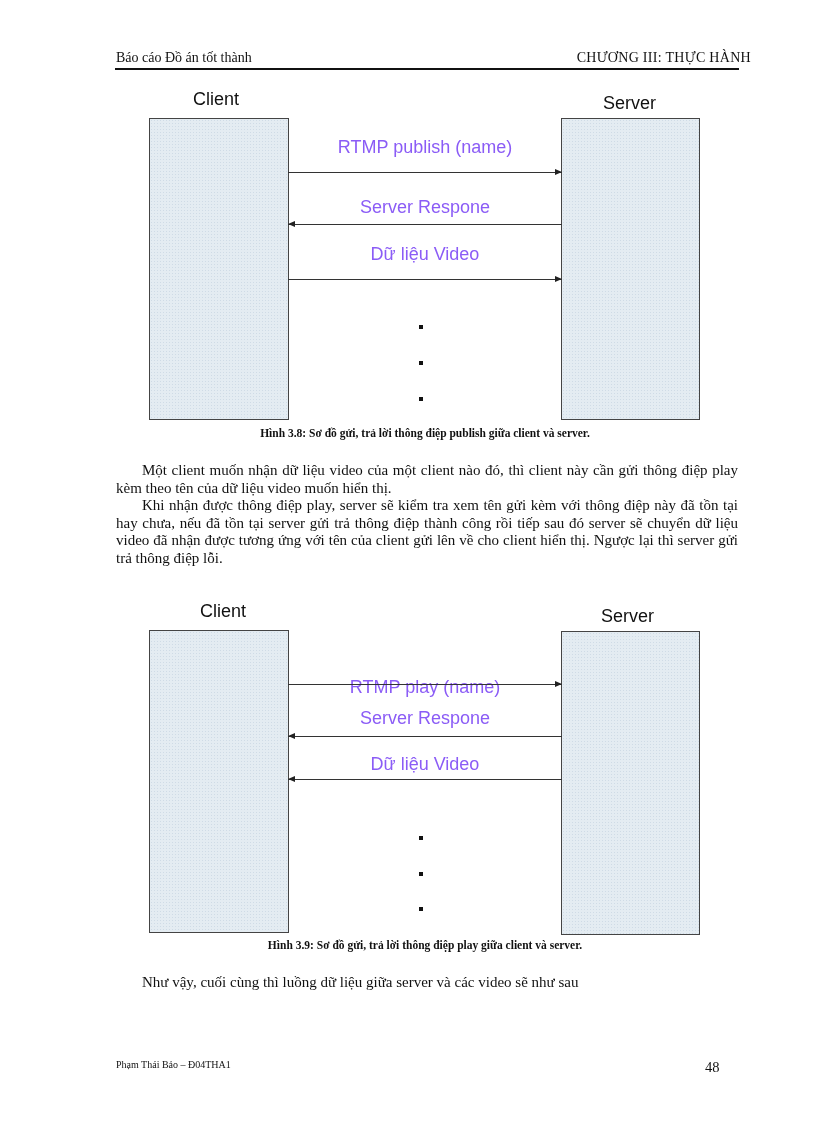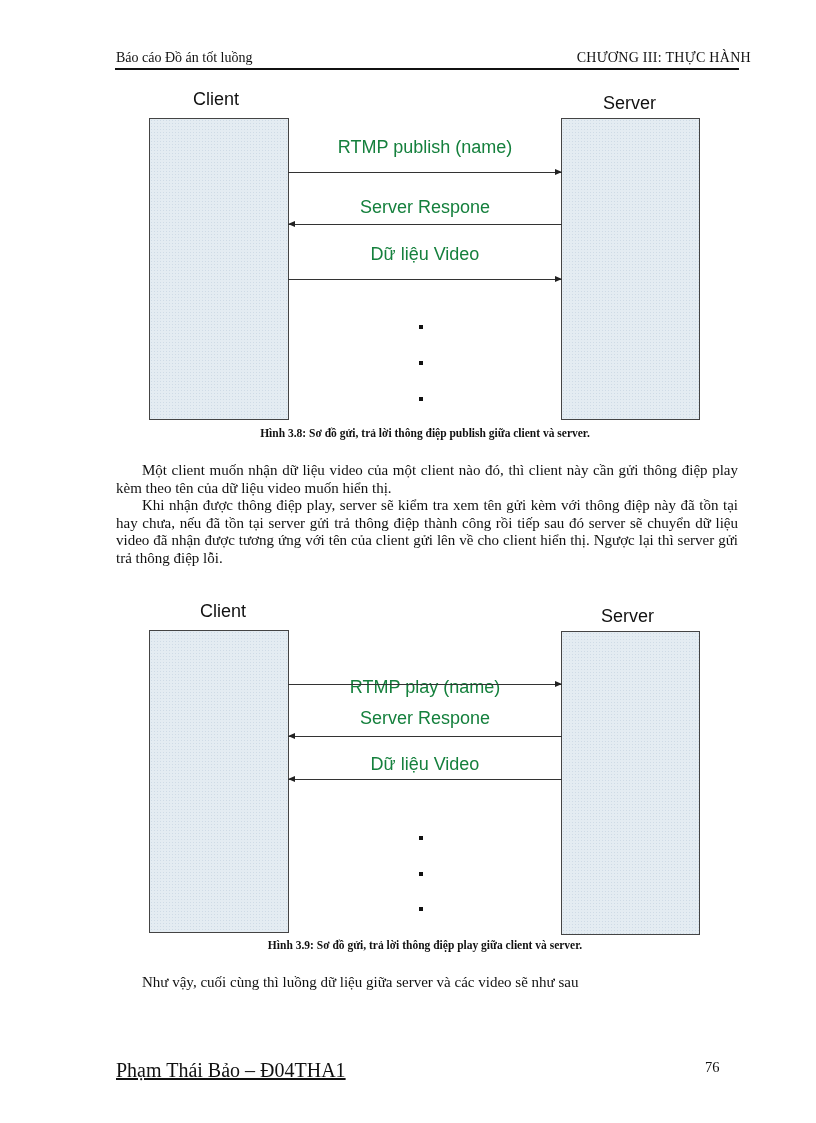--- a/index.html
+++ b/index.html
@@ -5,35 +5,35 @@
   html, body { margin:0; padding:0; background:#ffffff; }
   body { width:816px; height:1123px; position:relative; overflow:hidden; font-family:"Liberation Serif", serif; color:#111; }
   .abs { position:absolute; }
   .header-left { left:116px; top:50px; font-size:14px; }
   .header-right { right:65px; top:50px; font-size:14px; letter-spacing:0.3px; }
   .header-rule { left:115px; top:68px; width:624px; height:2px; background:#111; }
   .box { position:absolute; border:1.5px solid #444; background:#e4ecf2;
          background-image: radial-gradient(#cfdbe6 0.6px, transparent 0.7px);
          background-size:3px 3px; box-sizing:border-box; }
   .diagram-label { font-family:"Liberation Sans", sans-serif; font-size:18px; color:#111; }
-  .msg-label { font-family:"Liberation Sans", sans-serif; font-size:18px; color:#15803d; text-align:center; width:274px; left:288px; }
+  .msg-label { font-family:"Liberation Sans", sans-serif; font-size:18px; color:#8b5cf6; text-align:center; width:274px; left:288px; }
   .arrow { position:absolute; left:288px; width:274px; height:1px; background:#333; }
   .arrow.right::after { content:""; position:absolute; right:0; top:-3px; border-left:7px solid #222; border-top:3.5px solid transparent; border-bottom:3.5px solid transparent; }
   .arrow.left::before { content:""; position:absolute; left:0; top:-3px; border-right:7px solid #222; border-top:3.5px solid transparent; border-bottom:3.5px solid transparent; }
   .dot { position:absolute; width:4px; height:4px; background:#111; left:419px; }
   .caption { font-family:"Liberation Serif", serif; font-weight:bold; font-size:11.5px; text-align:center; left:0; width:850px; }
   .para { left:116px; width:622px; font-size:15px; line-height:17.5px; text-align:justify; }
   .para .indent { display:inline-block; width:26px; }
-  .footer-left { left:116px; top:1059px; font-size:20px;text-decoration:underline; }
+  .footer-left { left:116px; top:1059px; font-size:10px; }
   .footer-right { left:705px; top:1059px; font-size:14.5px; }
 </style>
 </head>
 <body>
 
-<div class="abs header-left">Báo cáo Đồ án tốt luồng</div>
+<div class="abs header-left">Báo cáo Đồ án tốt thành</div>
 <div class="abs header-right">CHƯƠNG III: THỰC HÀNH</div>
 <div class="abs header-rule"></div>
 
 <div>
   <div class="abs diagram-label" style="left:193px; top:89px;">Client</div>
   <div class="abs diagram-label" style="left:603px; top:93px;">Server</div>
   <div class="box" style="left:149px; top:118px; width:140px; height:302px;"></div>
   <div class="box" style="left:561px; top:118px; width:139px; height:302px;"></div>
 
   <div class="abs msg-label" style="top:137px;">RTMP publish (name)</div>
@@ -73,13 +73,13 @@
   <div class="dot" style="top:836px;"></div>
   <div class="dot" style="top:872px;"></div>
   <div class="dot" style="top:907px;"></div>
 
   <div class="abs caption" style="top:939px;">Hình 3.9: Sơ đồ gửi, trả lời thông điệp play giữa client và server.</div>
 </div>
 
 <div class="abs para" style="top:974px;"><span class="indent"></span><span>Như vậy, cuối cùng thì luồng dữ liệu giữa server và các video sẽ như sau</span></div>
 
 <div class="abs footer-left">Phạm Thái Bảo – Đ04THA1</div>
-<div class="abs footer-right">76</div>
+<div class="abs footer-right">48</div>
 
 </body></html>

